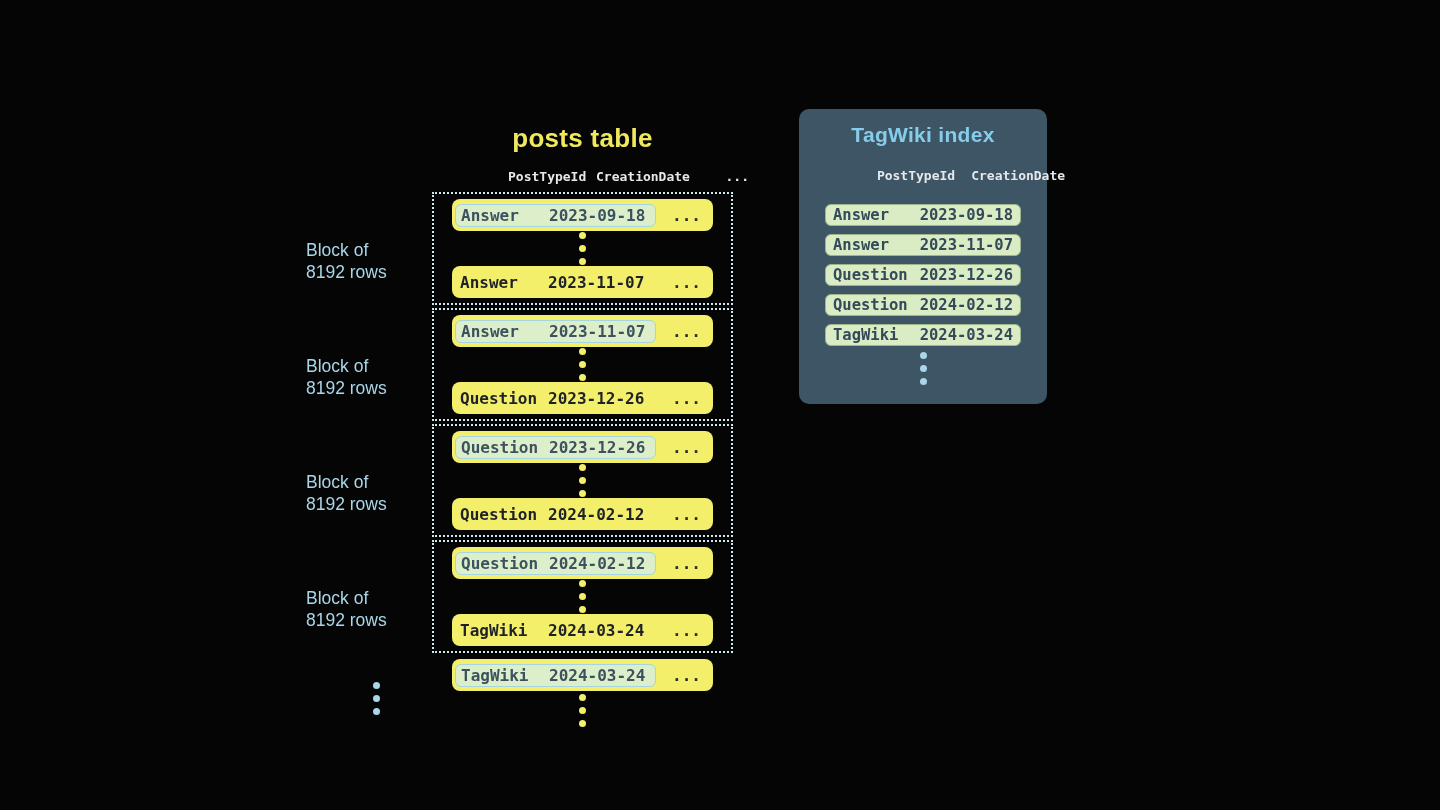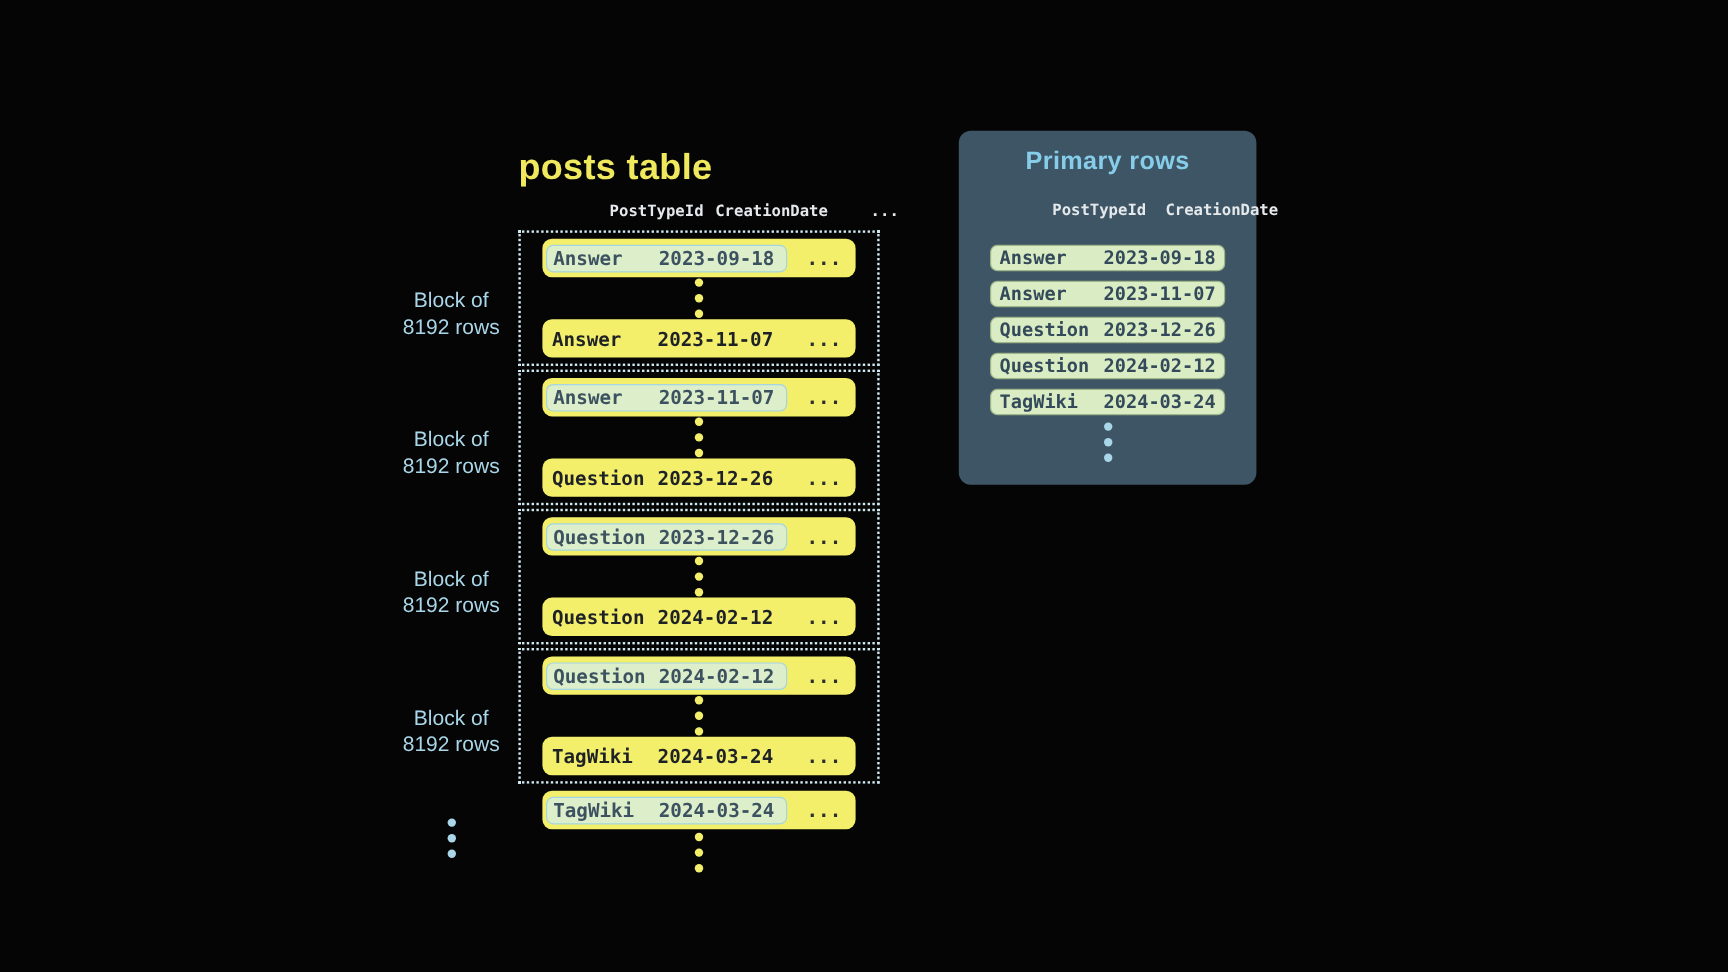--- a/index.html
+++ b/index.html
@@ -4,22 +4,22 @@
 <style>
   html,body{margin:0;padding:0;background:#000;}
   .canvas{
     position:relative;width:1440px;height:810px;background:#050505;overflow:hidden;
     font-family:"Liberation Sans",sans-serif;
   }
   .mono{font-family:"DejaVu Sans Mono",monospace;margin-left:48px;}
 
   
   .pt-title{
-    position:absolute;left:432px;top:123px;width:301px;
-    color:#f0e95e;font-size:30px;font-weight:700;letter-spacing:.3px;
+    position:absolute;left:432px;top:123px;width:301px;text-align:center;
+    color:#f0e95e;font-size:26px;font-weight:700;letter-spacing:.3px;
   }
   .pt-header{
     position:absolute;left:452px;top:167px;width:261px;height:18px;
     display:flex;align-items:center;box-sizing:border-box;
     padding:0 12px 0 8px;color:#e5e9ec;font-size:13px;font-weight:700;
   }
   .pt-header .col-type{width:88px;}
   .pt-header .ellipsis{margin-left:auto;}
 
   
@@ -50,21 +50,21 @@
   
   .vdots{display:flex;flex-direction:column;align-items:center;gap:6px;}
   .vdots i{width:7px;height:7px;border-radius:50%;background:currentColor;display:block;}
   .vdots.yellow{color:#f4ef6b;}
   .vdots.blue{color:#a9d6e8;}
   .block .vdots{align-self:center;}
   .dots-abs{position:absolute;display:flex;flex-direction:column;align-items:center;gap:6px;}
 
   
   .block-label{
-    position:absolute;left:306px;width:140px;text-align:center;
+    position:absolute;left:306px;width:140px;
     color:#a9d6e8;font-size:17.5px;line-height:21.5px;font-weight:400;
     display:flex;flex-direction:column;
   }
 
   
   .panel{
     position:absolute;left:799px;top:109px;width:248px;height:295px;
     background:#3e5565;border-radius:10px;
   }
   .panel-title{
@@ -217,21 +217,21 @@
     <span>Block of</span>
     <span>8192 rows</span>
   </div>
   <div class="dots-abs vdots blue" style="left:306px;width:140px;top:682px">
       <i></i>
       <i></i>
       <i></i>
     </div>
 
   <div class="panel">
-    <div class="panel-title">Primary rows</div>
+    <div class="panel-title">TagWiki index</div>
     <div class="panel-header mono">
       <span>PostTypeId</span>
       <span>CreationDate</span>
     </div>
     <div class="idx-rows">
       <div class="idx-row">
         <span class="type">Answer</span>
         <span class="date">2023-09-18</span>
       </div>
       <div class="idx-row">

